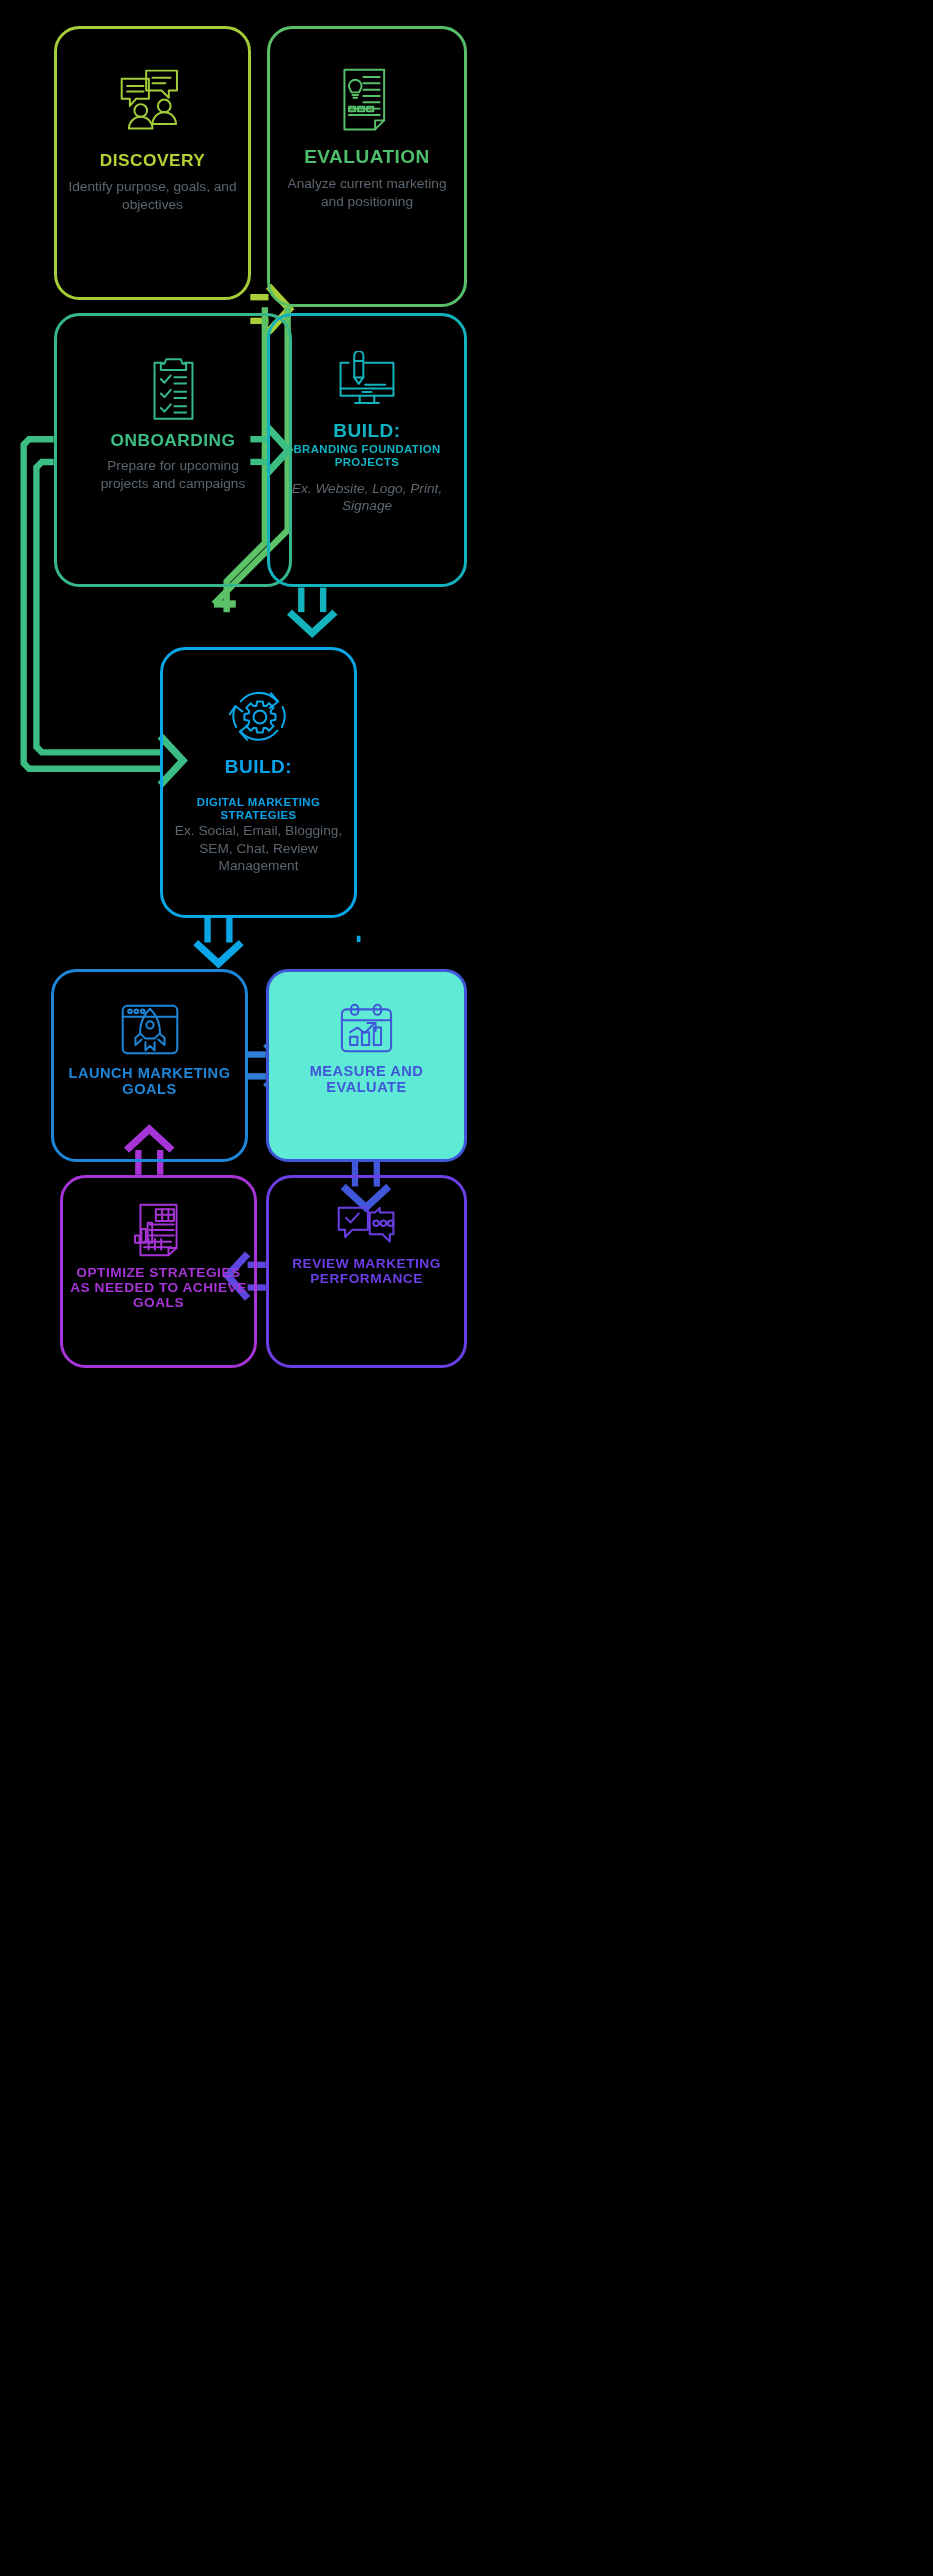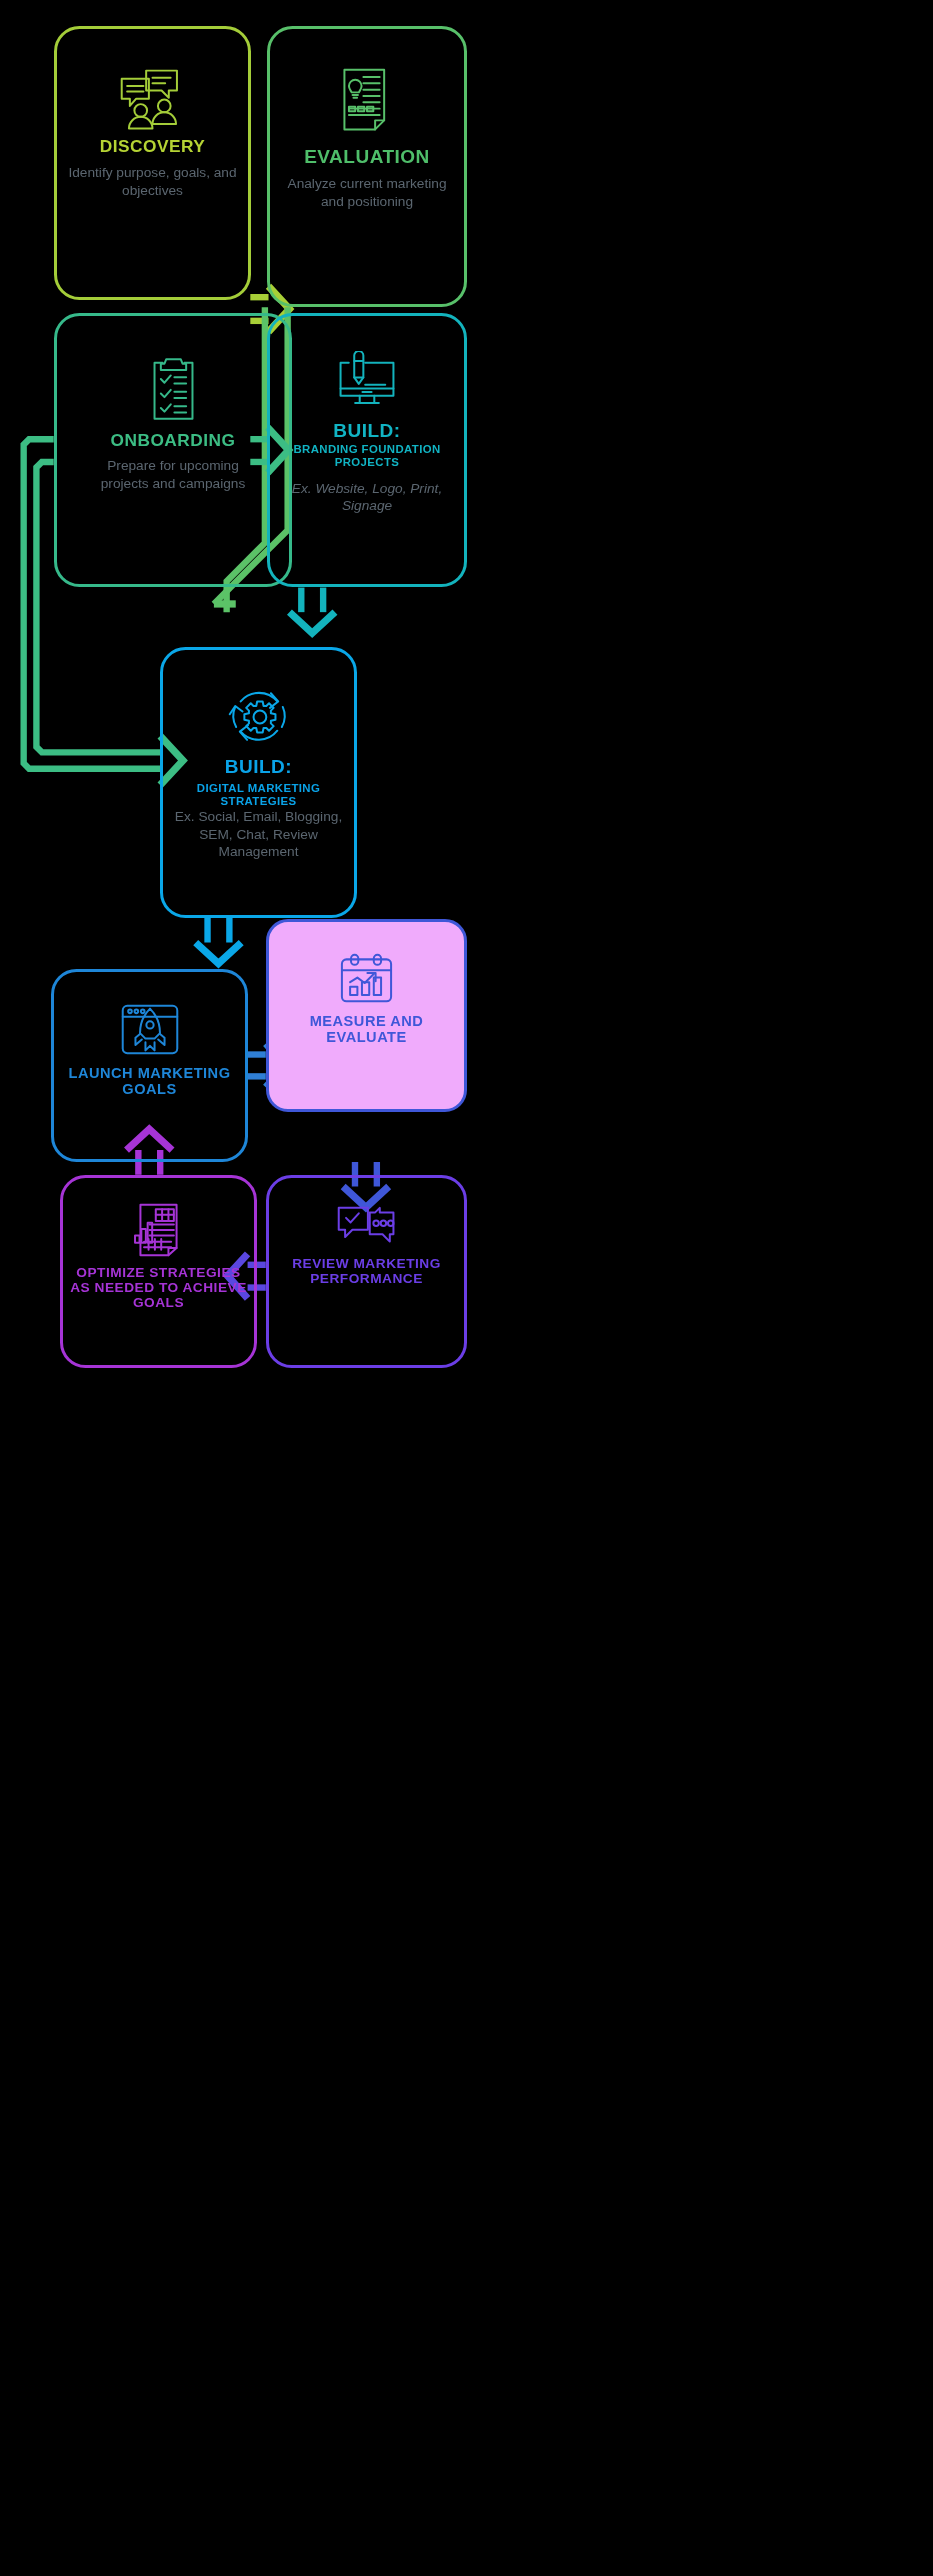--- a/index.html
+++ b/index.html
@@ -38,45 +38,45 @@
   }
   .card .desc{
     color:#5b6670;
     text-align:center;
     line-height:1.3;
     margin:0;
   }
 
   
   #card-discovery{left:54px;top:25.5px;width:197px;height:274px;border-color:#a4cd39;}
-  #card-discovery .title{color:#b5d334;font-size:17.3px;margin-top:0;}
+  #card-discovery .title{color:#b5d334;font-size:17.3px;margin-top:14px;}
   #card-discovery .desc{font-size:13.7px;margin-top:8.2px;width:173px;}
 
   #card-evaluation{left:267px;top:25.5px;width:200px;height:281px;border-color:#58c06a;}
   #card-evaluation .title{color:#4fbe6a;font-size:19px;margin-top:9px;}
   #card-evaluation .desc{font-size:13.7px;margin-top:8.2px;width:164px;}
 
   #card-onboarding{left:54px;top:313px;width:238px;height:274px;border-color:#36b98a;}
   #card-onboarding .title{color:#3cbd84;font-size:17.3px;margin-top:5.5px;}
   #card-onboarding .desc{font-size:13.7px;margin-top:7.3px;width:178px;}
 
   #card-build-brand{left:267px;top:313px;width:200px;height:274px;border-color:#13b3bd;}
   #card-build-brand .title{color:#11b4c4;font-size:19px;margin-top:3.6px;}
   #card-build-brand .subtitle{color:#11b4c4;font-size:11.4px;margin-top:1.8px;width:173px;}
   #card-build-brand .desc{font-size:13.7px;margin-top:11px;width:164px;font-style:italic;}
 
   #card-build-digital{left:160px;top:647px;width:197px;height:271px;border-color:#0aa7e8;}
   #card-build-digital .title{color:#0aa3e8;font-size:19px;margin-top:3.6px;}
-  #card-build-digital .subtitle{color:#0aa3e8;font-size:11.4px;margin-top:5px;width:173px;}
+  #card-build-digital .subtitle{color:#0aa3e8;font-size:11.4px;margin-top:19px;width:173px;}
   #card-build-digital .desc{font-size:13.7px;margin-top:0;width:182px;}
 
   #card-launch{left:51px;top:969px;width:197px;height:193px;border-color:#1e86d8;}
   #card-launch .title{color:#1e86d8;font-size:14.6px;margin-top:5.5px;width:173px;}
 
-  #card-measure{left:266px;top:919px;width:201px;height:193px;border-color:#3f57d8;background:#f0abfc;border-radius:22px;}
+  #card-measure{left:266px;top:969px;width:201px;height:193px;border-color:#3f57d8;background:#5eead4;border-radius:22px;}
   #card-measure .title{color:#3f57d8;font-size:14.6px;margin-top:5.5px;width:173px;}
 
   #card-optimize{left:60px;top:1175px;width:197px;height:193px;border-color:#a634d6;}
   #card-optimize .title{color:#a634d6;font-size:13.7px;margin-top:3.6px;width:178px;}
 
   #card-review{left:266px;top:1175px;width:201px;height:193px;border-color:#6b3ee6;}
   #card-review .title{color:#6b3ee6;font-size:13.7px;margin-top:3.6px;width:173px;}
 </style>
 </head>
 <body>

